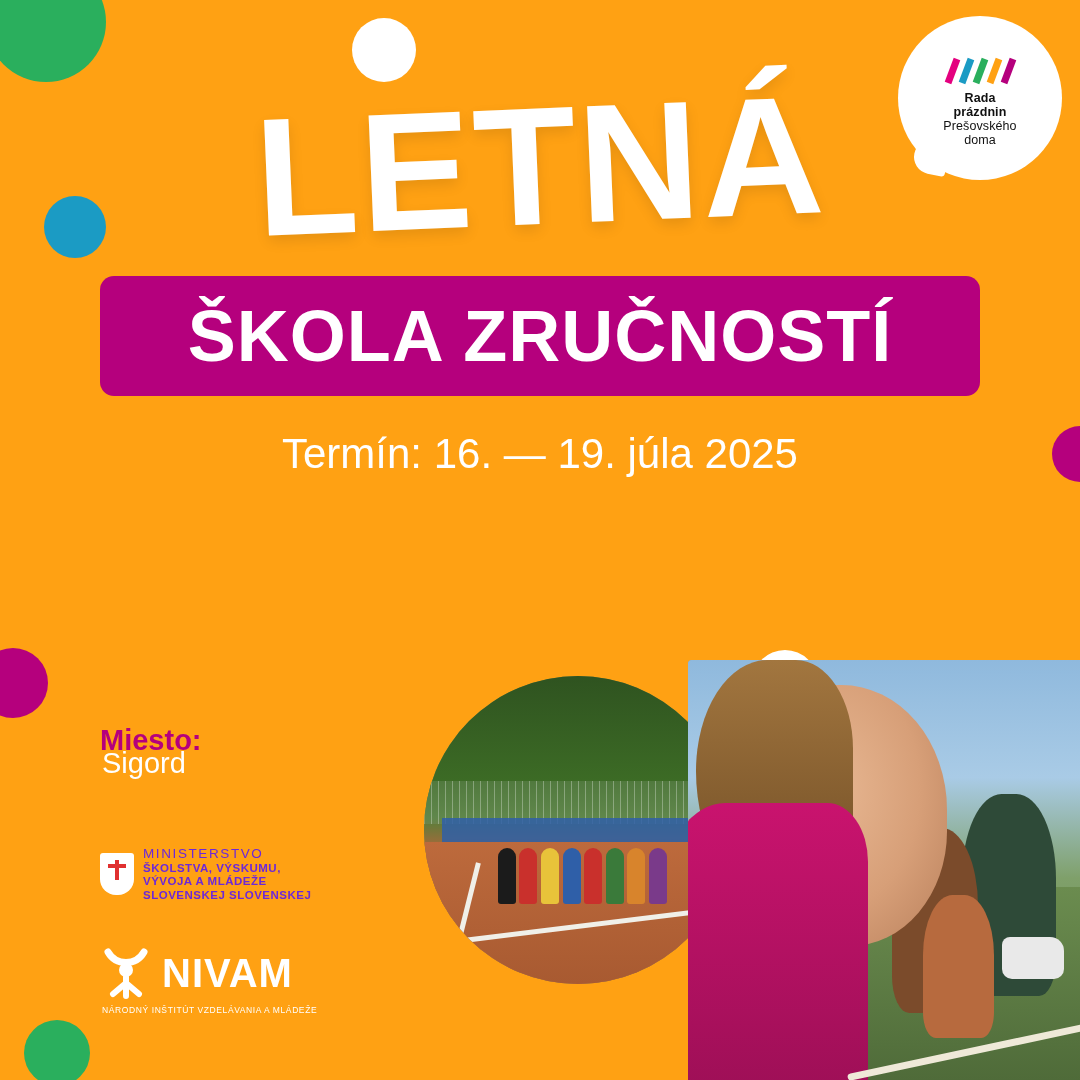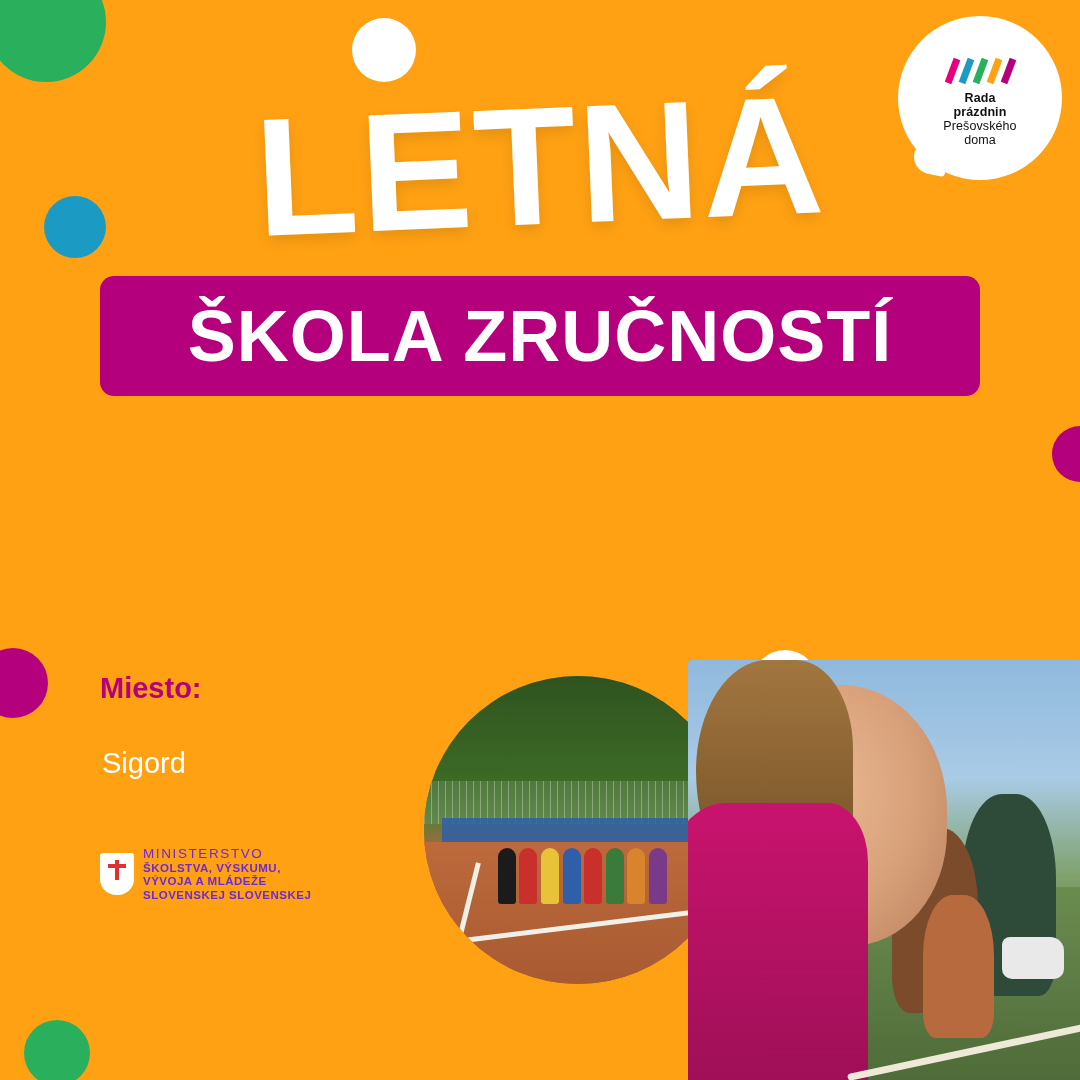--- a/index.html
+++ b/index.html
@@ -113,21 +113,21 @@
     top: 500px; left: 98px;
     width: 884px;
     color: #ffffff;
     font-size: 31.5px;
     line-height: 1.42;
     text-align: justify;
   }
 
   .place-label {
     position: absolute;
-    top: 672px; left: 100px;
+    top: 724px; left: 100px;
     color: #B5007D;
     font-size: 29px;
     font-weight: bold;
   }
   .place-value {
     position: absolute;
     top: 747px; left: 102px;
     color: #ffffff;
     font-size: 29px;
   }
@@ -259,35 +259,47 @@
       <span class="l4">doma</span>
     </div>
   </div>
 
   <div class="headline">LETNÁ</div>
 
   <div class="band">
     <span class="band-text">ŠKOLA ZRUČNOSTÍ</span>
   </div>
 
+  <div class="term">Termín: 16. — 19. júla 2025</div>
 
 
   <div class="place-label">Miesto:</div>
   <div class="place-value">Sigord</div>
 
   <div class="ministry">
     <div class="ministry-crest"></div>
     <div class="ministry-lines">
       <div class="m1">MINISTERSTVO</div>
       <div class="m2">ŠKOLSTVA, VÝSKUMU,</div>
       <div class="m3">VÝVOJA A MLÁDEŽE</div>
       <div class="m4">SLOVENSKEJ SLOVENSKEJ</div>
     </div>
   </div>
 
+  <div class="nivam">
+    <div class="nivam-row">
+      <svg width="52" height="54" viewBox="0 0 52 54">
+        <path d="M8 6 C16 20, 36 20, 44 6" stroke="#ffffff" stroke-width="7" fill="none" stroke-linecap="round"></path>
+        <circle cx="26" cy="24" r="7" fill="#ffffff"></circle>
+        <path d="M26 31 L26 50 M26 37 L13 48 M26 37 L39 48" stroke="#ffffff" stroke-width="6" fill="none" stroke-linecap="round"></path>
+      </svg>
+      <span class="nivam-word">NIVAM</span>
+    </div>
+    <div class="nivam-sub">NÁRODNÝ INŠTITÚT VZDELÁVANIA A MLÁDEŽE</div>
+  </div>
 
   <div class="photo-circle">
     <div class="pc-sky"></div>
     <div class="pc-fence"></div>
     <div class="pc-blue"></div>
     <div class="pc-court"></div>
     <div class="pc-line1"></div>
     <div class="pc-line2"></div>
     <div class="pc-kid" style="left:24%; background:#1b1b1b;"></div>
     <div class="pc-kid" style="left:31%; background:#c9302c;"></div>

